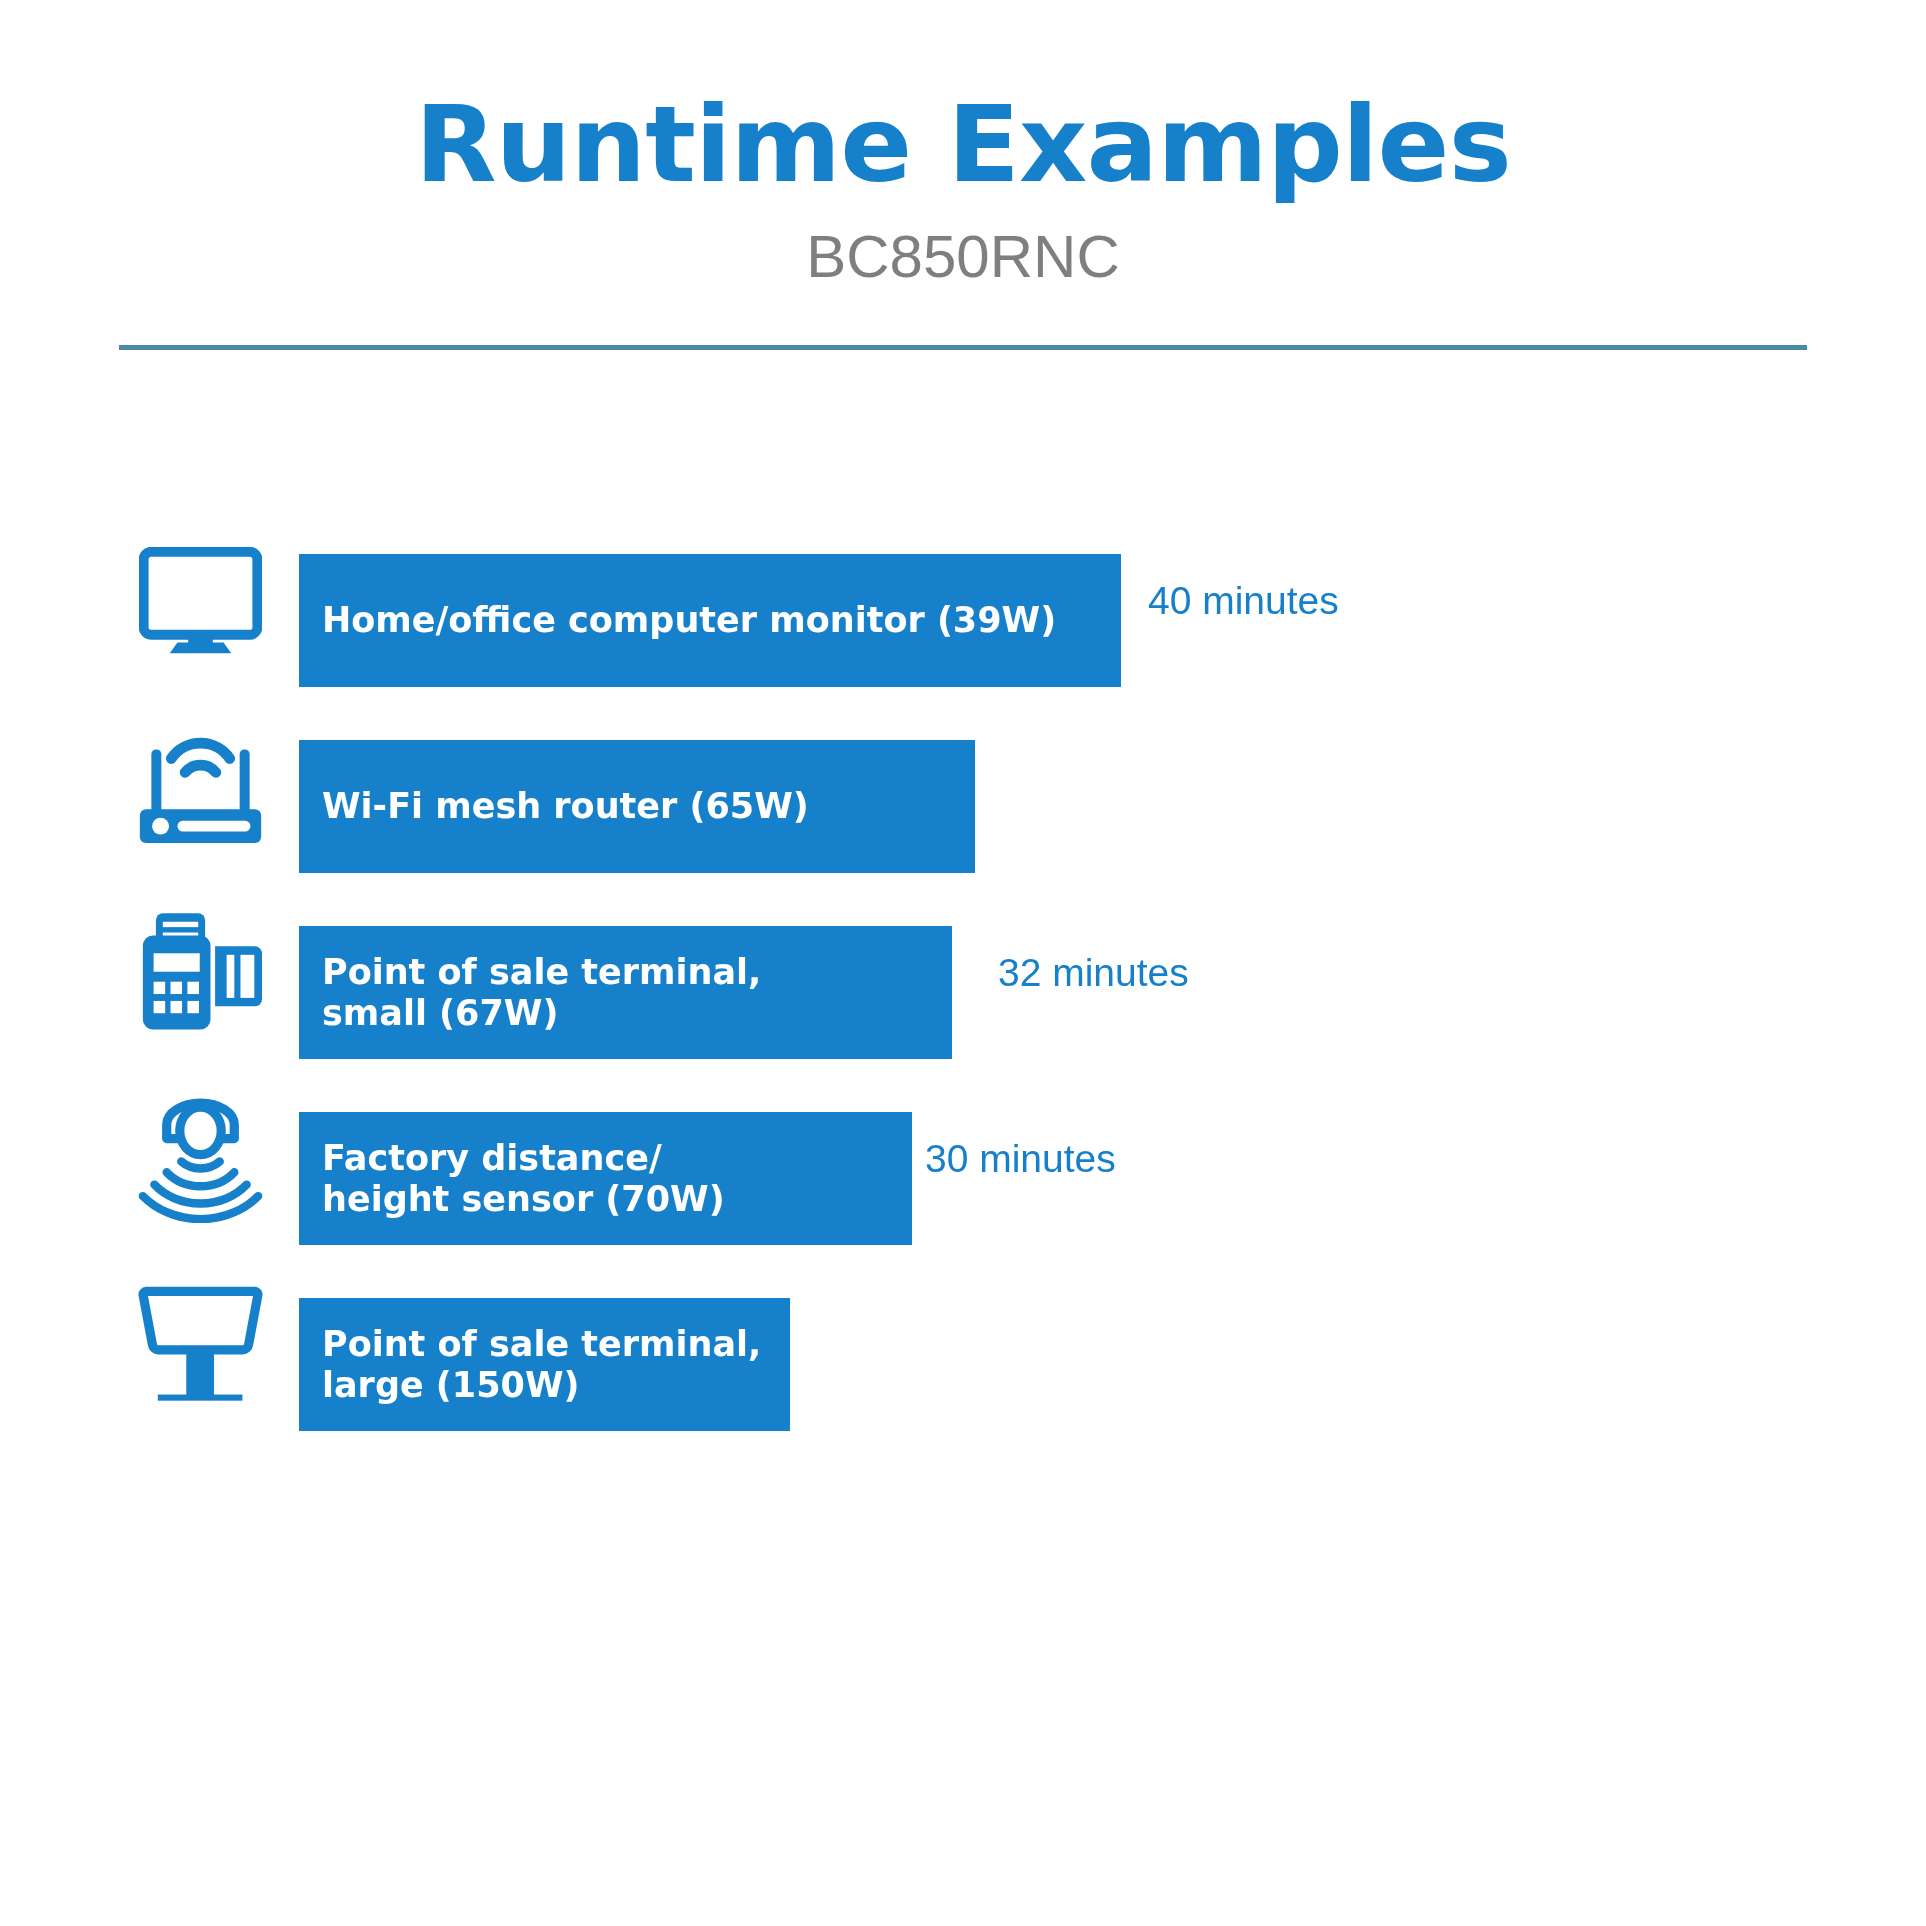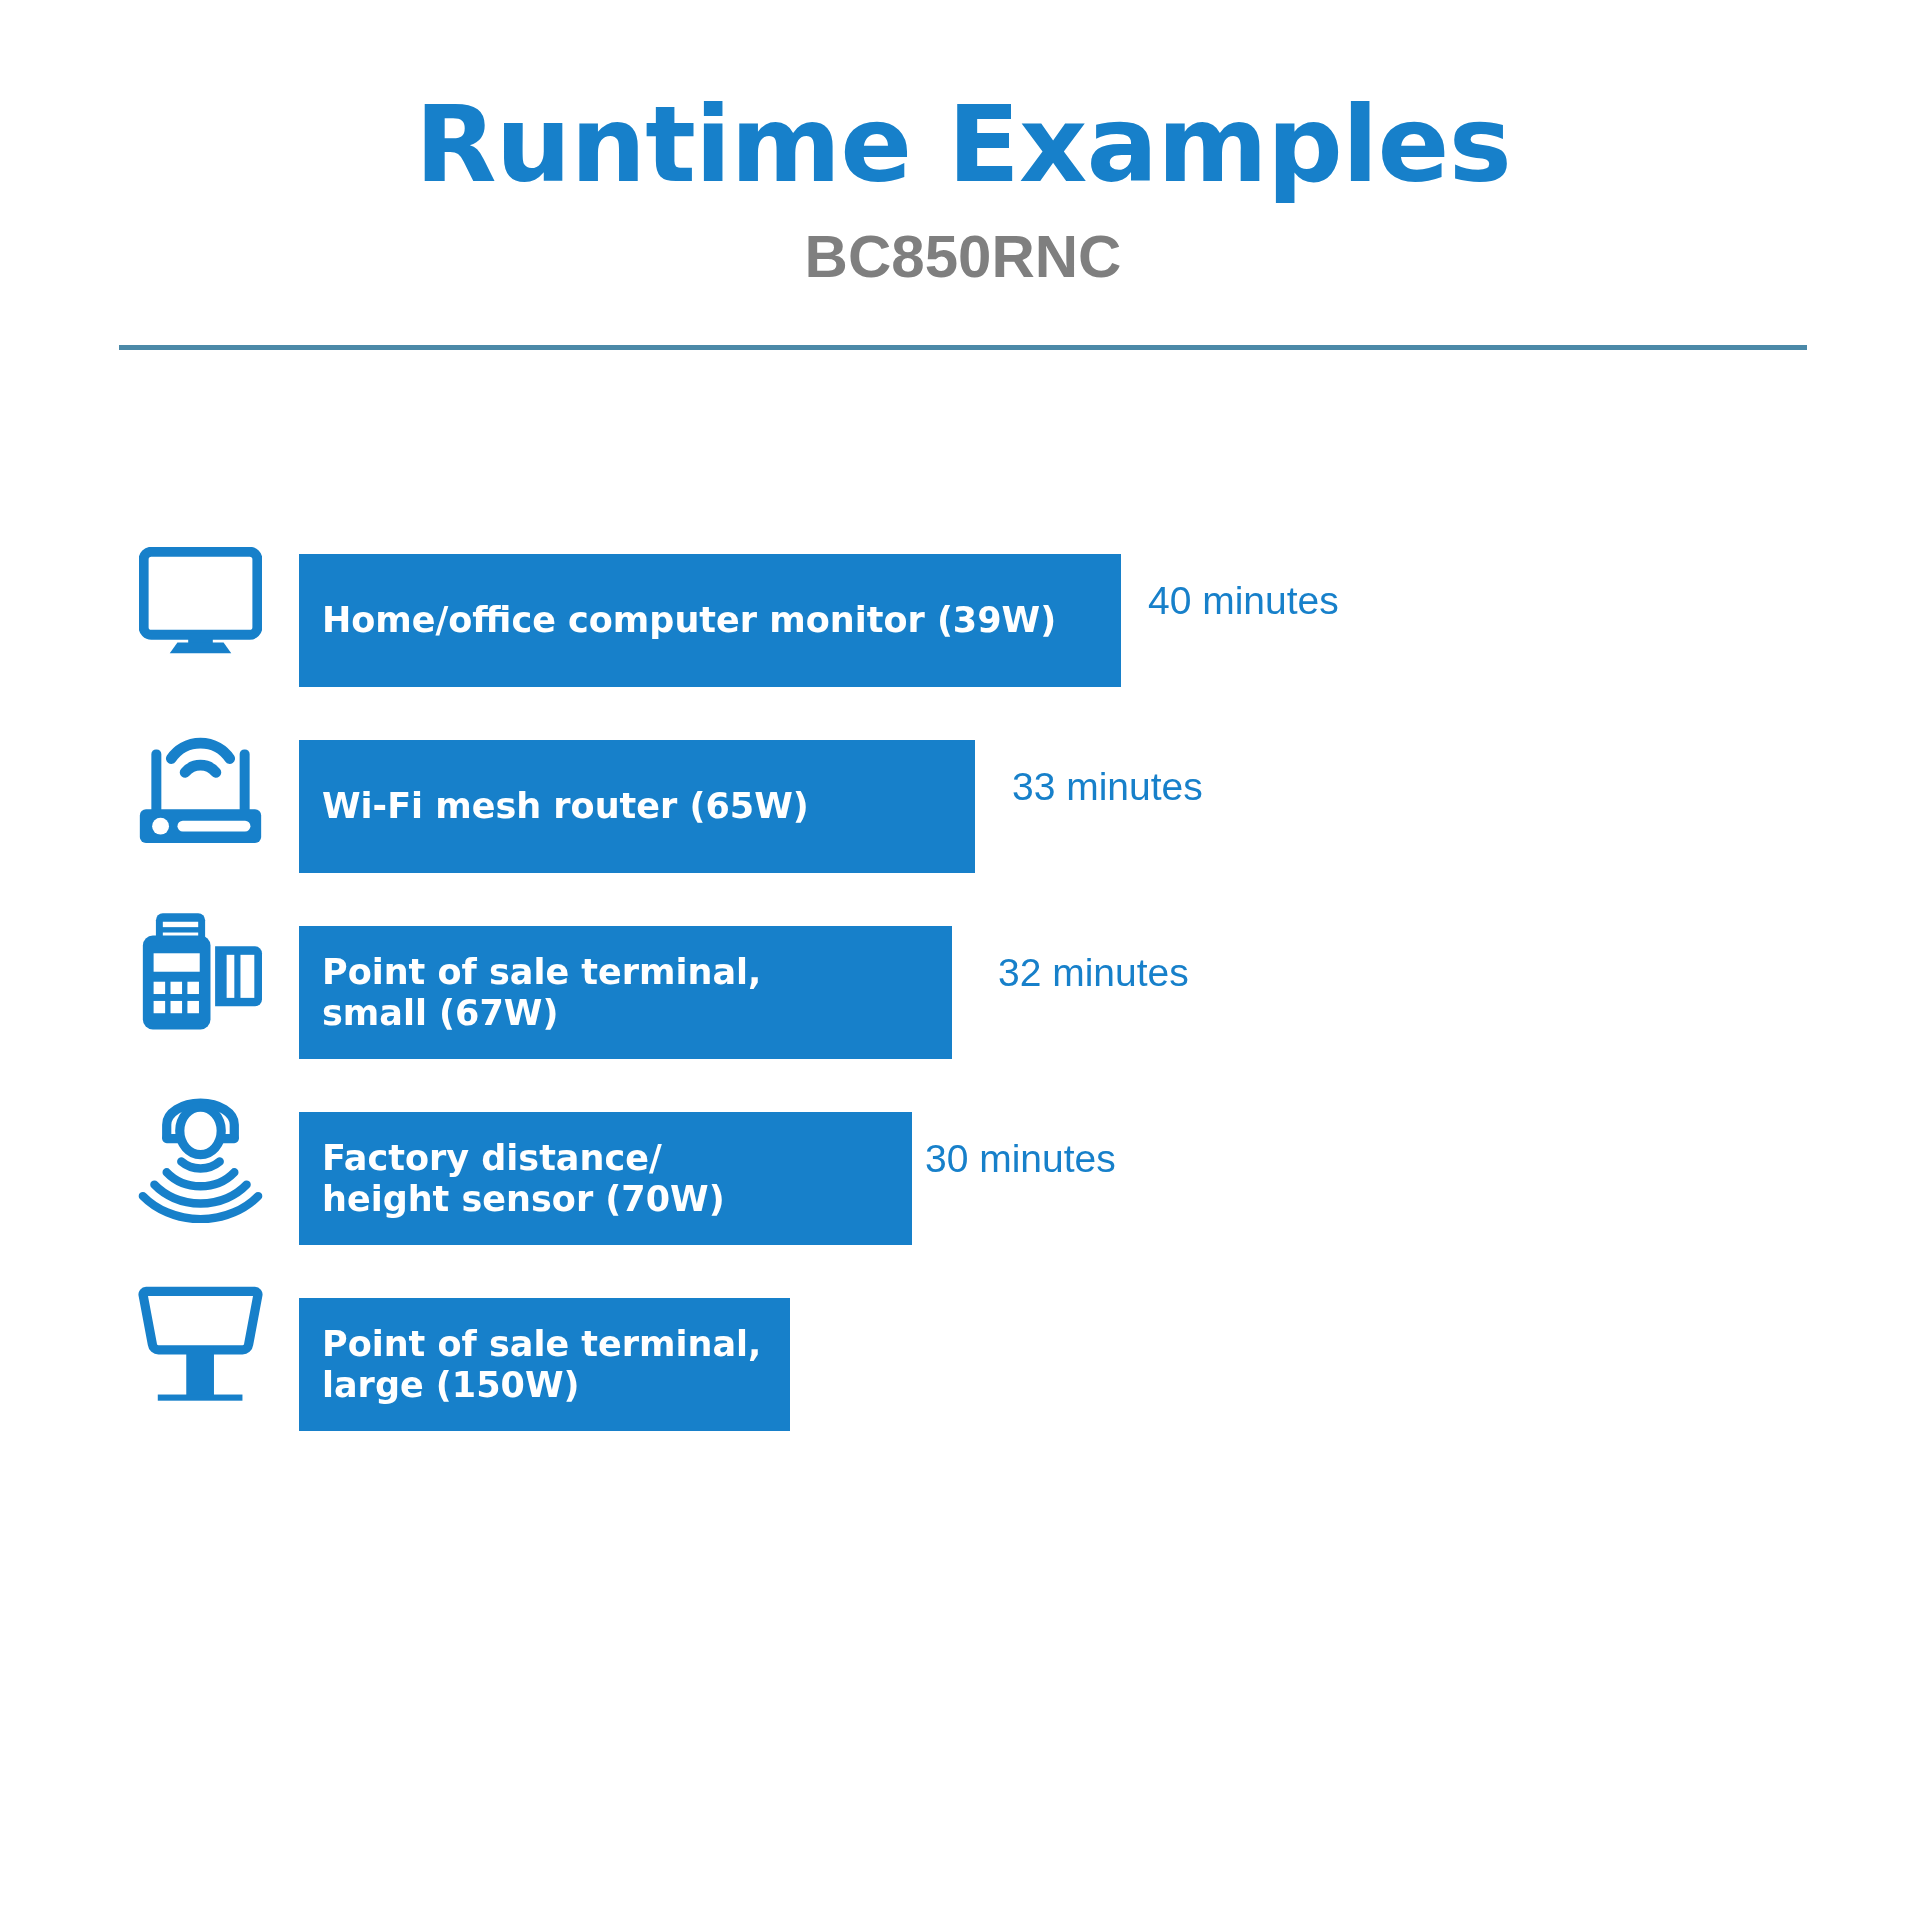--- a/index.html
+++ b/index.html
@@ -37,21 +37,21 @@
     font-size: 106px;
     line-height: 1.0;
     color: #1780CA;
     letter-spacing: -0.8px;
     margin: 0;
     padding: 0;
   }
 
   .page-subtitle {
     font-family: "Liberation Sans", sans-serif;
-    font-weight: bold;
+    font-weight: normal;
     font-size: 60px;
     line-height: 1.0;
     color: #7F7F7F;
     margin: 8px;
     padding: 0;
     margin-top: 29px;
   }
 
   .divider {
     position: absolute;
@@ -163,21 +163,20 @@
           <path d="M46 38 A46 46 0 0 1 122 38" fill="none" stroke="#1780CA" stroke-width="14" stroke-linecap="round"></path>
           <path d="M64 56 A26 26 0 0 1 104 56" fill="none" stroke="#1780CA" stroke-width="14" stroke-linecap="round"></path>
           <rect x="5" y="104" width="158" height="44" rx="8" fill="#1780CA"></rect>
           <circle cx="32" cy="126" r="11" fill="#ffffff"></circle>
           <rect x="54" y="119" width="95" height="14" rx="7" fill="#ffffff"></rect>
         </svg>
       </div>
       <div class="bar" style="width:676px">
         <span class="bar-label">Wi-Fi mesh router (65W)</span>
       </div>
-      <div class="value-label" style="left:1012px">33 minutes</div>
     </div>
 
     <div class="row">
       <div class="icon-cell">
         <svg width="131" height="123" viewBox="0 0 170 160">
           <rect x="27" y="3" width="64" height="44" rx="9" fill="#1780CA"></rect>
           <rect x="36" y="14" width="46" height="7" fill="#ffffff"></rect>
           <rect x="36" y="28" width="46" height="7" fill="#ffffff"></rect>
           <rect x="10" y="32" width="88" height="122" rx="13" fill="#1780CA"></rect>
           <rect x="24" y="55" width="60" height="24" fill="#ffffff"></rect>

